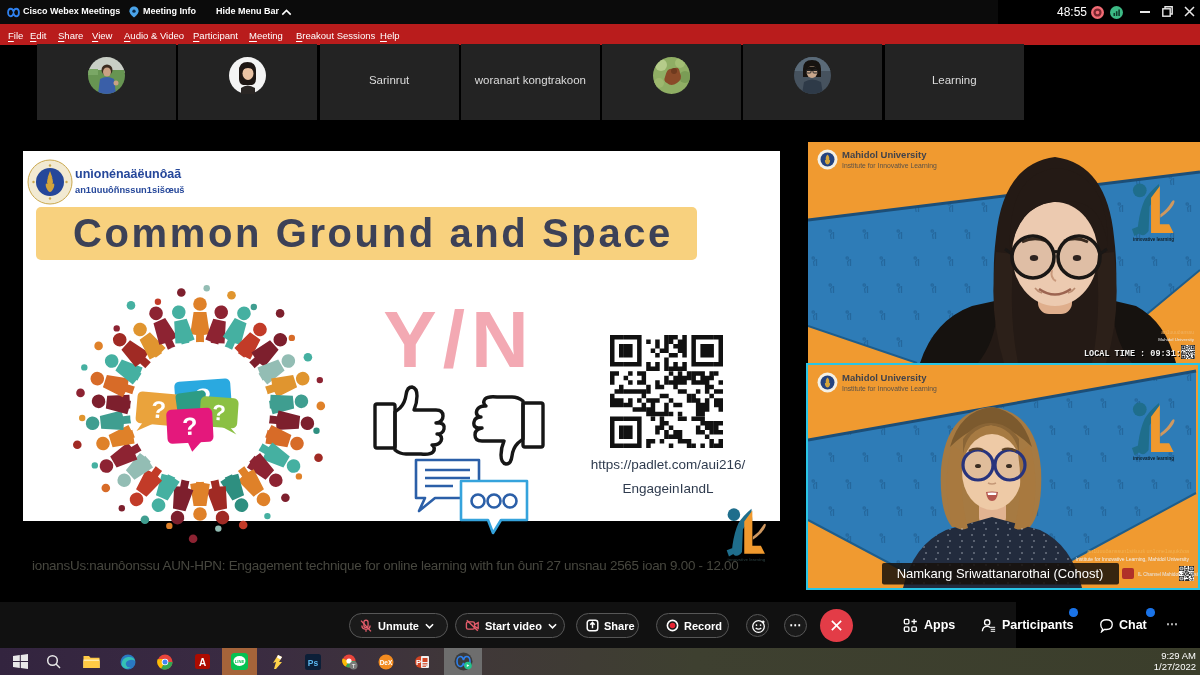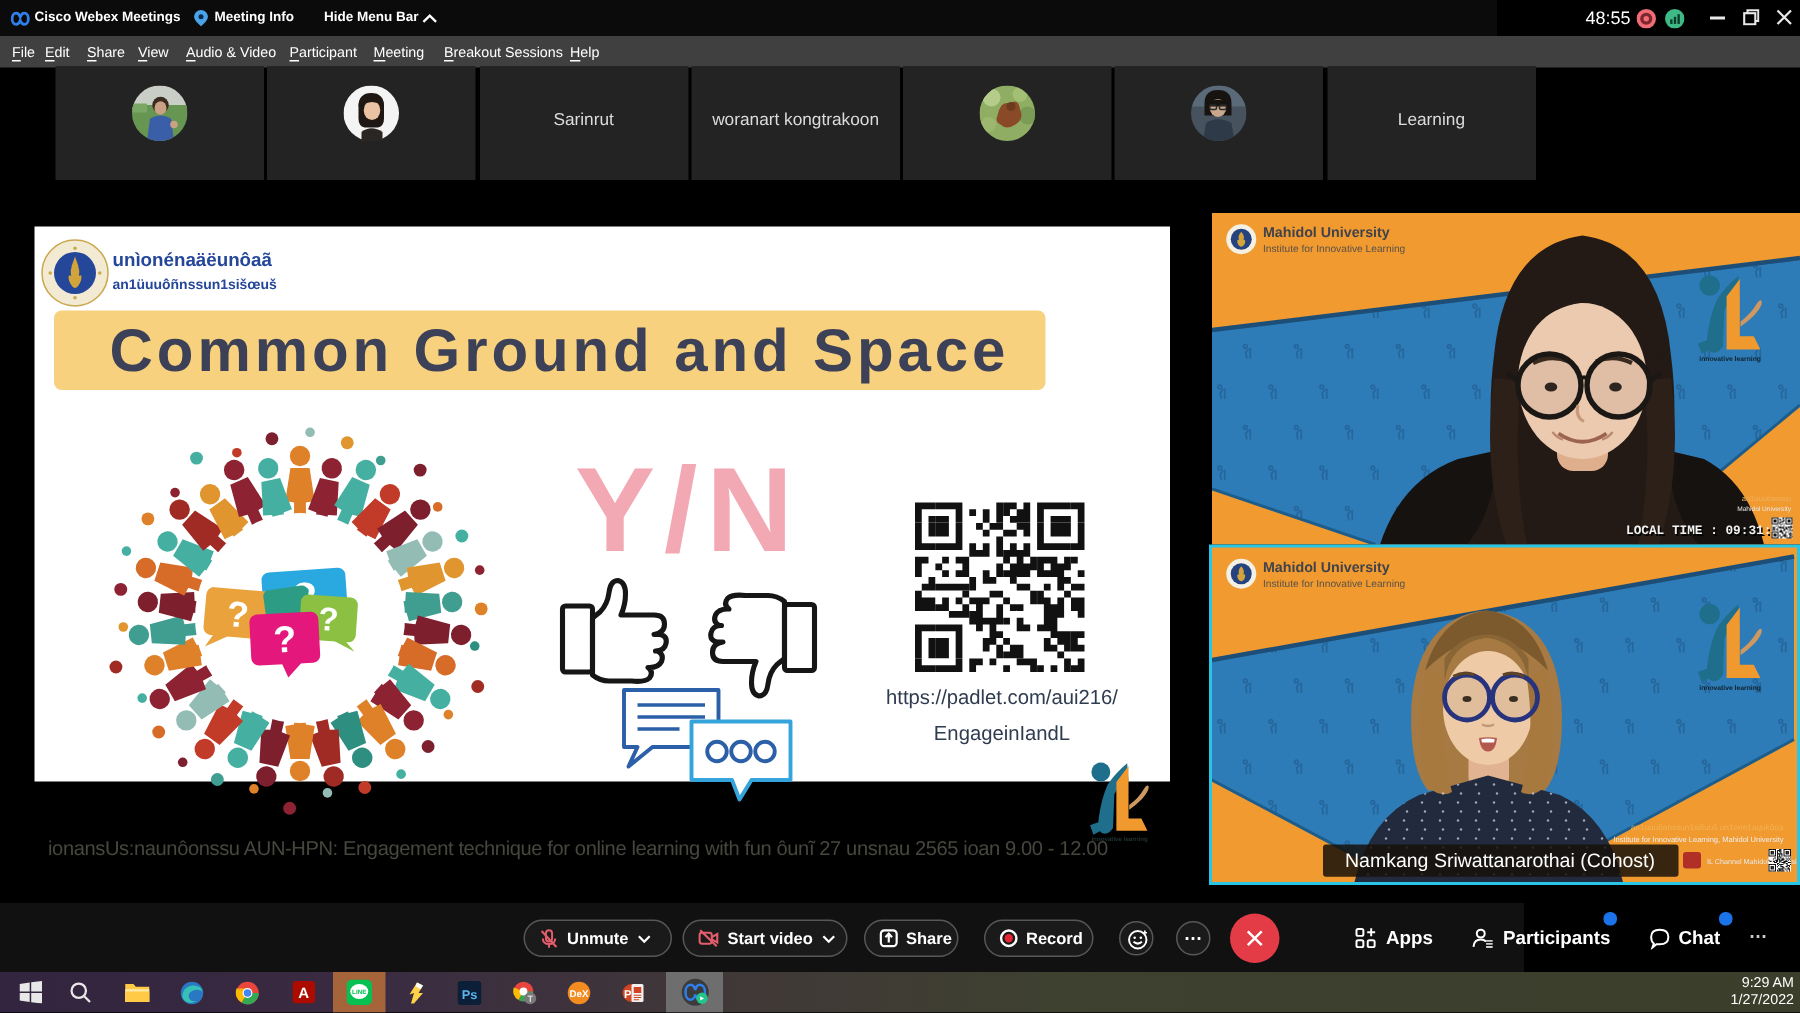--- a/index.html
+++ b/index.html
@@ -1,18 +1,18 @@
 <!DOCTYPE html>
 <html><head><meta charset="utf-8"><style>
 *{margin:0;padding:0;box-sizing:border-box}
 html,body{width:1200px;height:675px;overflow:hidden;background:#000;
 font-family:"Liberation Sans",sans-serif;position:relative}
 .abs{position:absolute}
 .titlebar{left:0;top:0;width:998px;height:24px;background:#0b0b0b;color:#fff}
-.menubar{left:0;top:24px;width:1200px;height:21px;background:#404040;color:#fff}
+.menubar{left:0;top:24px;width:1200px;height:21px;background:#b91c1c;color:#fff}
 .menubar span{position:absolute;top:5.5px;font-size:9.5px}
 .menubar u{text-decoration:underline;text-underline-offset:2px}
 .strip{left:37px;top:44px;width:1128px;height:68px;display:flex;gap:2.3px}
 .tile{width:139px;height:76px;background:#232323;position:relative;flex:none}
 .tile .nm{position:absolute;width:100%;text-align:center;top:29.5px;font-size:11.5px;color:#dcdcdc}
 .tile svg{position:absolute;left:51px;top:13px}
 .slide{left:23px;top:151px;width:757px;height:370px;background:#fff}
 .panel1{left:808px;top:142px;width:392px;height:221px;background:#f09a30}
 .panel2o{left:806px;top:363px;width:394px;height:227px;background:#29c5e6}
 .panel2{left:2px;top:2px;width:390px;height:223px;background:#f09a30}

